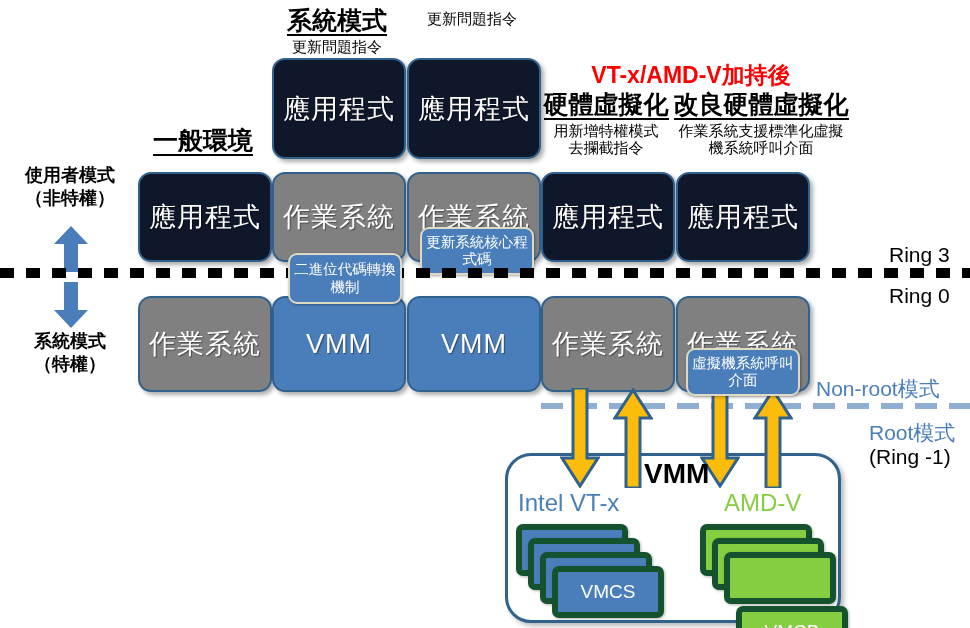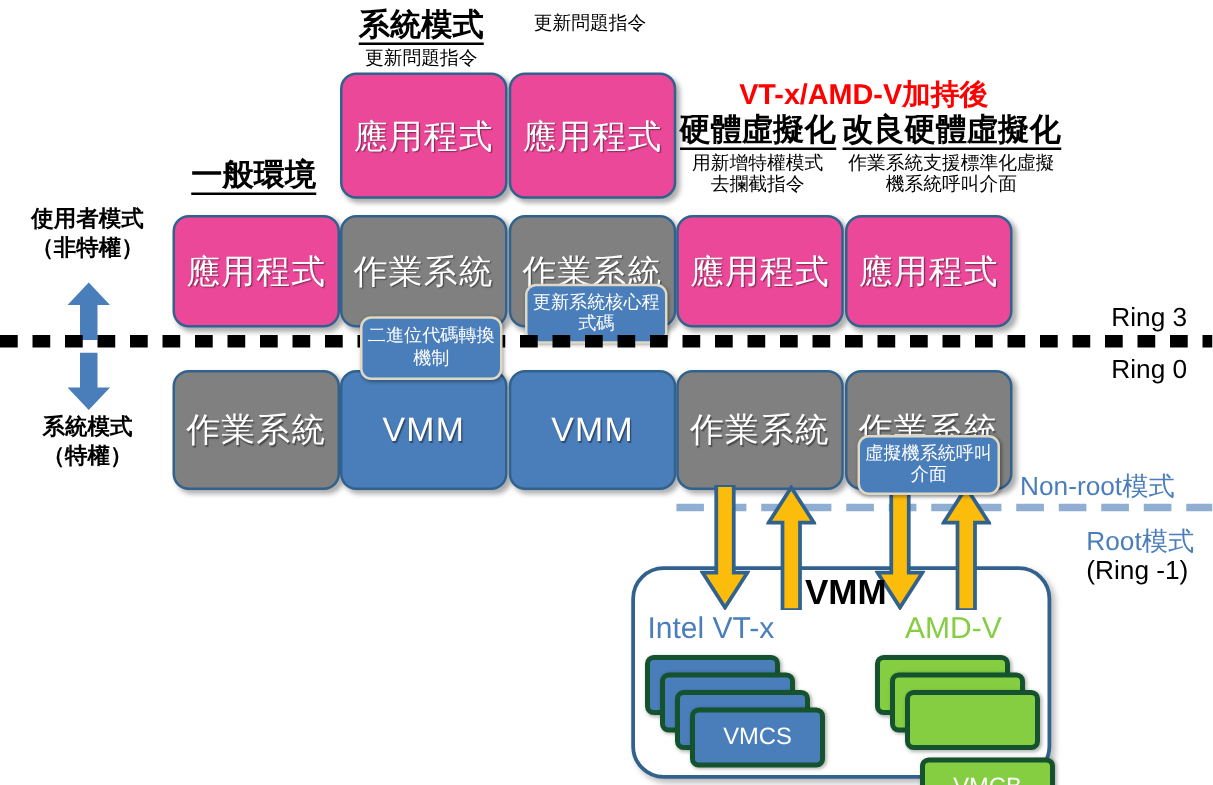--- a/index.html
+++ b/index.html
@@ -27,21 +27,21 @@
 
   
   .box{
     position:absolute;border-radius:13px;border:2px solid #31628e;
     box-shadow:3px 3px 4px rgba(0,0,0,0.32);
     display:flex;align-items:center;justify-content:center;
     font-size:27px;color:#ffffff;font-weight:normal;
     text-shadow:1px 1px 1px rgba(0,0,0,0.45);
     letter-spacing:1px;
   }
-  .box.green{background:#ec4899;}
+  .box.green{background:#0f172a;}
   .box.gray{background:#808080;}
   .box.blue{background:#4a7ebb;}
 
   
   .badge{
     position:absolute;background:#4a7ebb;border:2px solid #ded9c4;border-radius:9px;
     color:#ffffff;font-size:14.5px;line-height:1.18;text-align:center;
     display:flex;align-items:center;justify-content:center;
     box-shadow:1px 1px 3px rgba(0,0,0,0.35);
     z-index:6;
@@ -93,21 +93,21 @@
   }
   .vendor{
     position:absolute;font-size:24px;white-space:nowrap;z-index:4;
   }
   .vendor.intel{color:#4a7ebb;}
   .vendor.amd{color:#85ce42;}
 
   
   .cardstack{position:absolute;z-index:4;}
   .card{
-    position:absolute;width:100px;height:40px;border-radius:7px;border:4px solid #14532d;
+    position:absolute;width:100px;height:40px;border-radius:7px;border:6px solid #14532d;
     box-shadow:1px 1px 3px rgba(0,0,0,0.3);
     display:flex;align-items:center;justify-content:center;
     color:#fff;font-size:19px;
   }
   .card.blue{background:#4a7ebb;}
   .card.green{background:#85ce42;}
 </style>
 </head>
 <body>
 

